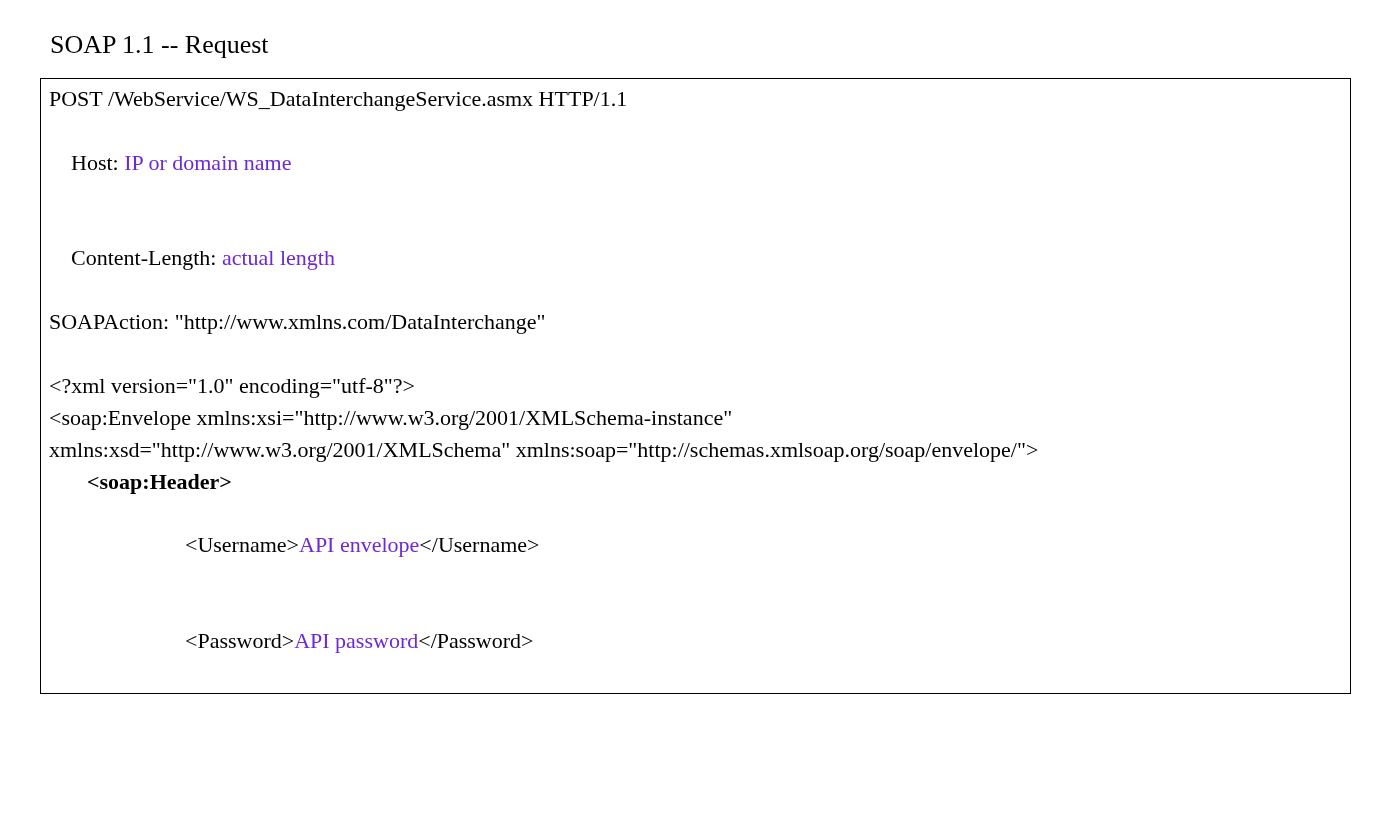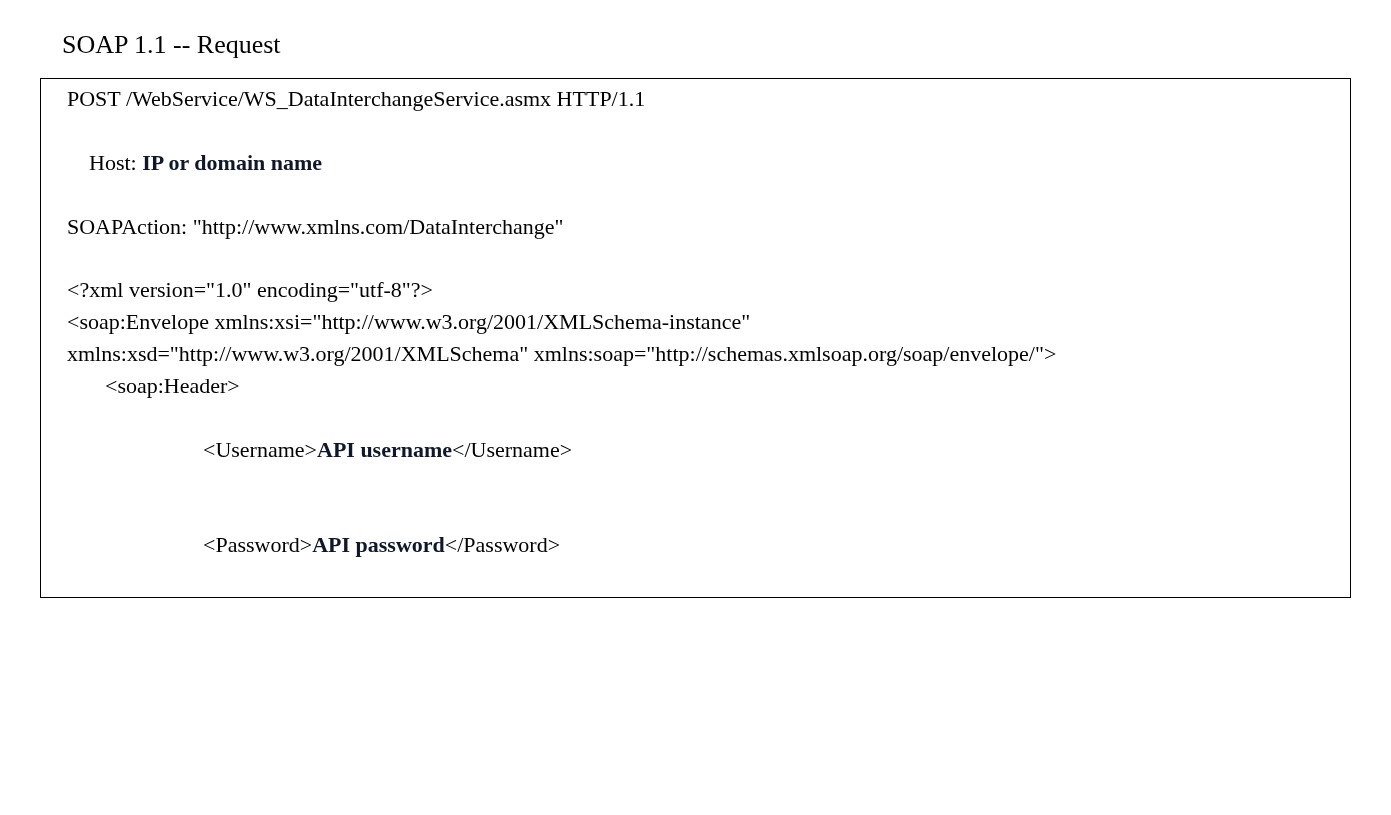--- a/index.html
+++ b/index.html
@@ -7,70 +7,72 @@
     font-size: 22px;
     margin: 0;
     padding: 30px 40px;
     background: #fff;
     color: #000;
     width: 1391px;
     box-sizing: border-box;
   }
   .title {
     font-size: 26px;
-    margin: 0 0 18px 22px;
+    margin: 0 0 18px 10px;
   }
   .codebox {
     border: 1px solid #000;
     padding: 4px 8px;
     line-height: 1.45;
     font-size: 22px;
   }
   .codebox .line {
     white-space: pre-wrap;
     word-break: break-word;
-    margin-left: 18px;
   }
   .ph {
-    color: #0f172a;
-    font-weight: bold;
+    color: #6d28d9;
+    font-weight: normal;
   }
-  .ind1 { padding-left: 38px; }
+  .ind1 { padding-left: 38px; font-weight: bold; }
   .ind2 { padding-left: 76px; }
   .ind3 { padding-left: 114px; }
   .blank { height: 1.45em; }
 </style>
 </head>
 <body>
 
 <div class="title">SOAP 1.1 -- Request</div>
 
 <div class="codebox">
 
   <div class="line">POST /WebService/WS_DataInterchangeService.asmx HTTP/1.1</div>
 
   <div class="line">
     <span>Host: </span><span class="ph">IP or domain name</span>
   </div>
 
 
+  <div class="line">
+    <span>Content-Length: </span><span class="ph">actual length</span>
+  </div>
 
   <div class="line">SOAPAction: "http://www.xmlns.com/DataInterchange"</div>
 
   <div class="blank"></div>
 
   <div class="line">&lt;?xml version="1.0" encoding="utf-8"?&gt;</div>
 
   <div class="line">&lt;soap:Envelope xmlns:xsi="http://www.w3.org/2001/XMLSchema-instance"</div>
   <div class="line">xmlns:xsd="http://www.w3.org/2001/XMLSchema" xmlns:soap="http://schemas.xmlsoap.org/soap/envelope/"&gt;</div>
 
   <div class="line ind1">&lt;soap:Header&gt;</div>
 
   <div class="line ind3">
-    <span>&lt;Username&gt;</span><span class="ph">API username</span><span>&lt;/Username&gt;</span>
+    <span>&lt;Username&gt;</span><span class="ph">API envelope</span><span>&lt;/Username&gt;</span>
   </div>
 
   <div class="line ind3">
     <span>&lt;Password&gt;</span><span class="ph">API password</span><span>&lt;/Password&gt;</span>
   </div>
 
 
 </div>
 
 </body></html>

